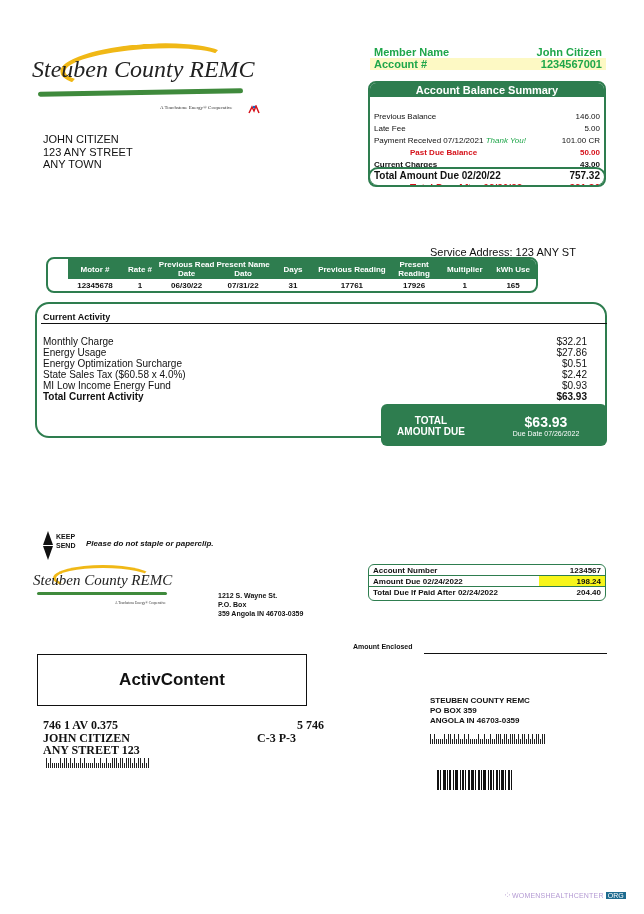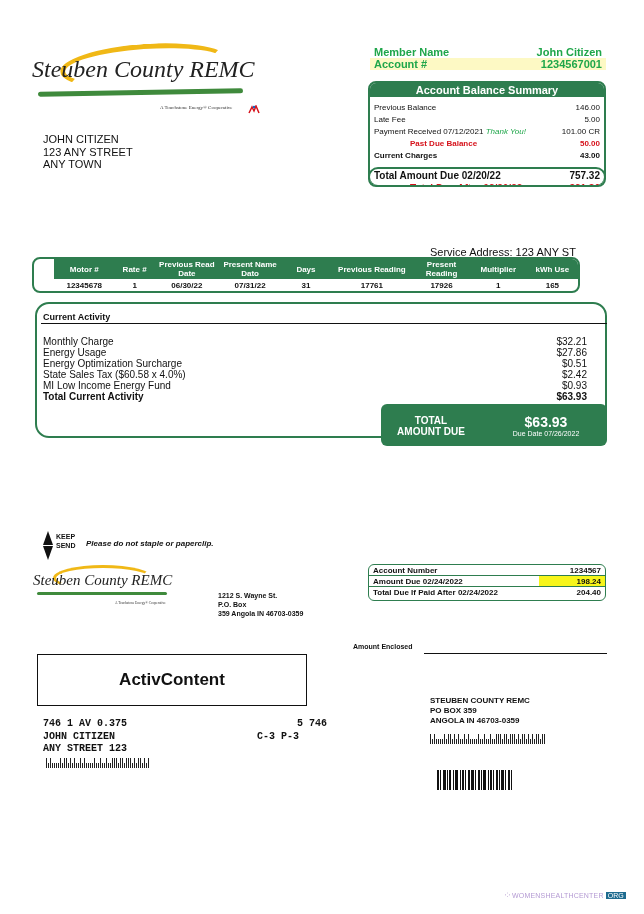--- a/index.html
+++ b/index.html
@@ -16,21 +16,21 @@
   .red { color: #d6121b; margin-left: 36px; }
   .meter-box { border: 2px solid #2e7d4f; border-radius: 8px; overflow: hidden; }
   .meter-head { background: #2e7d4f; color: #fff; font-size: 8px; font-weight: bold; display: flex; height: 20px; align-items: center; }
   .meter-row { display: flex; font-size: 8px; font-weight: bold; height: 12px; align-items: center; }
   .mc { text-align: center; line-height: 9px; }
   .activity { border: 2px solid #2e7d4f; border-radius: 14px; }
   .arow { display: flex; justify-content: space-between; font-size: 10px; height: 11px; line-height: 11px; }
   .total-box { background: #2e7d4f; color: #fff; border-radius: 6px; }
   .stub-box { border: 1px solid #2e7d4f; border-radius: 6px; overflow: hidden; }
   .stub-row { display: flex; justify-content: space-between; font-size: 8px; font-weight: bold; height: 11px; line-height: 11px; padding: 0 4px; }
-  .mono { font-family: Liberation Mono, monospace; font-size: 10px; font-weight: bold; text-align: center; }
+  .mono { font-family: Liberation Serif, serif; font-size: 12px; font-weight: bold; text-align: center; }
   .postnet { display: flex; align-items: flex-end; gap: 1px; height: 10px; }
   .postnet span { display: inline-block; width: 1px; background: #222; }
   .barcode { display: flex; height: 20px; }
   .barcode span { display: inline-block; background: #111; height: 100%; }
 </style>
 </head>
 <body>
 
 <div class="abs" style="left:30px;top:42px;width:245px;height:75px;">
   <div class="swoosh-y" style="left:30px;top:2px;width:170px;height:44px;transform:rotate(-4deg);"></div>
@@ -57,21 +57,21 @@
     <span>John Citizen</span>
   </div>
   <div class="member" style="display:flex;justify-content:space-between;height:12px;line-height:12px;padding:0 4px;background:#fdf9c4;">
     <span>Account #</span>
     <span>1234567001</span>
   </div>
 </div>
 
 <div class="abs summary" style="left:368px;top:81px;width:238px;height:106px;">
   <div class="summary-head">Account Balance Summary</div>
-  <div style="padding-top:5px;">
+  <div style="padding-top:14px;">
     <div class="srow">
         <span>Previous Balance</span>
         <span>146.00</span>
       </div>
     <div class="srow">
         <span>Late Fee</span>
         <span>5.00</span>
       </div>
     <div class="srow">
       <span><span>Payment Received 07/12/2021</span> <a style="color:#1fa64a;font-style:italic;">Thank You!</a></span>
@@ -93,21 +93,21 @@
     </div>
     <div class="red" style="display:flex;justify-content:space-between;font-size:10px;font-weight:bold;height:13px;line-height:13px;">
       <span>Total Due After 02/20/22</span>
       <span>821.86</span>
     </div>
   </div>
 </div>
 
 <div class="abs" style="left:430px;top:246px;font-size:11px;">Service Address: 123 ANY ST</div>
 
-<div class="abs meter-box" style="left:32px;top:257px;width:548px;height:36px;padding-left:20px;">
+<div class="abs meter-box" style="left:46px;top:257px;width:492px;height:36px;padding-left:20px;">
   <div class="meter-head">
     <div class="mc" style="width:66px;">Motor #</div>
     <div class="mc" style="width:44px;">Rate #</div>
     <div class="mc" style="width:70px;">Previous Read Date</div>
     <div class="mc" style="width:68px;">Present Name Dato</div>
     <div class="mc" style="width:54px;">Days</div>
     <div class="mc" style="width:90px;">Previous Reading</div>
     <div class="mc" style="width:62px;">Present Reading</div>
     <div class="mc" style="width:62px;">Multiplier</div>
     <div class="mc" style="width:56px;">kWh Use</div>

